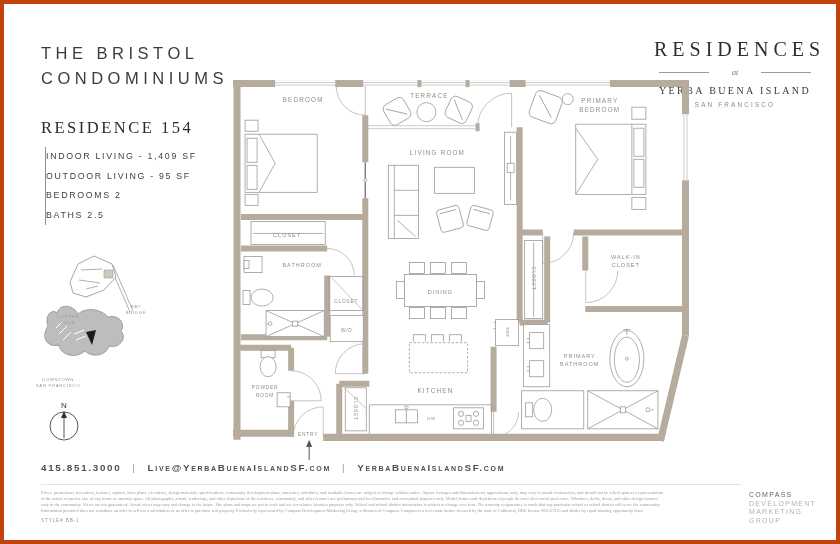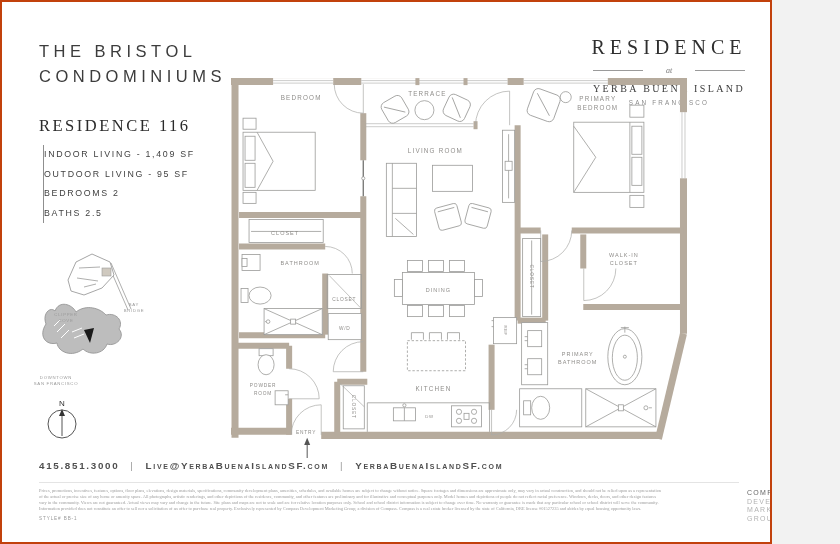--- a/index.html
+++ b/index.html
@@ -1,16 +1,16 @@
 <!DOCTYPE html>
 <html><head>
 <meta charset="utf-8">
 <style>
   html,body{margin:0;padding:0;background:#f2f2f2;}
-  .sheet{position:relative;width:772px;height:544px;background:#ffffff;border:2px solid #c2410c;
+  .sheet{position:relative;width:840px;height:544px;background:#ffffff;border:4px solid #c2410c;
          box-sizing:border-box;font-family:"Liberation Sans",sans-serif;overflow:hidden;}
   .abs{position:absolute;}
 
   
   .brand{left:37px;top:37px;font-size:16.5px;letter-spacing:4.5px;color:#3c3c3c;line-height:25px;font-weight:500;}
   
   .res-name{left:37px;top:114px;font-family:"Liberation Serif",serif;font-size:16.5px;letter-spacing:2.5px;color:#2b2b2b;}
   .specs{left:41px;top:143px;border-left:1px solid #8f8f8f;}
   .specs div{font-size:8.8px;letter-spacing:1.7px;color:#3f3f3f;line-height:19.5px;white-space:nowrap;}
 
@@ -63,30 +63,30 @@
 </head>
 <body>
 
 <div class="sheet">
 
   <div class="abs brand">
     <div>THE BRISTOL</div>
     <div>CONDOMINIUMS</div>
   </div>
 
-  <div class="abs res-name">RESIDENCE 116</div>
+  <div class="abs res-name">RESIDENCE 154</div>
   <div class="abs specs">
     <div>INDOOR LIVING - 1,409 SF</div>
     <div>OUTDOOR LIVING - 95 SF</div>
     <div>BEDROOMS 2</div>
     <div>BATHS 2.5</div>
   </div>
 
   <div class="abs badge">
-    <div class="badge-title">RESIDENCE</div>
+    <div class="badge-title">RESIDENCES</div>
     <div class="badge-atrow">
       <span class="rule"></span>
       <span class="badge-at">at</span>
       <span class="rule"></span>
     </div>
     <div class="badge-island">YERBA BUENA ISLAND</div>
     <div class="badge-city">SAN FRANCISCO</div>
   </div>
 
   <svg class="abs" style="left:22px;top:246px;" width="175" height="205" viewBox="0 0 175 205">

